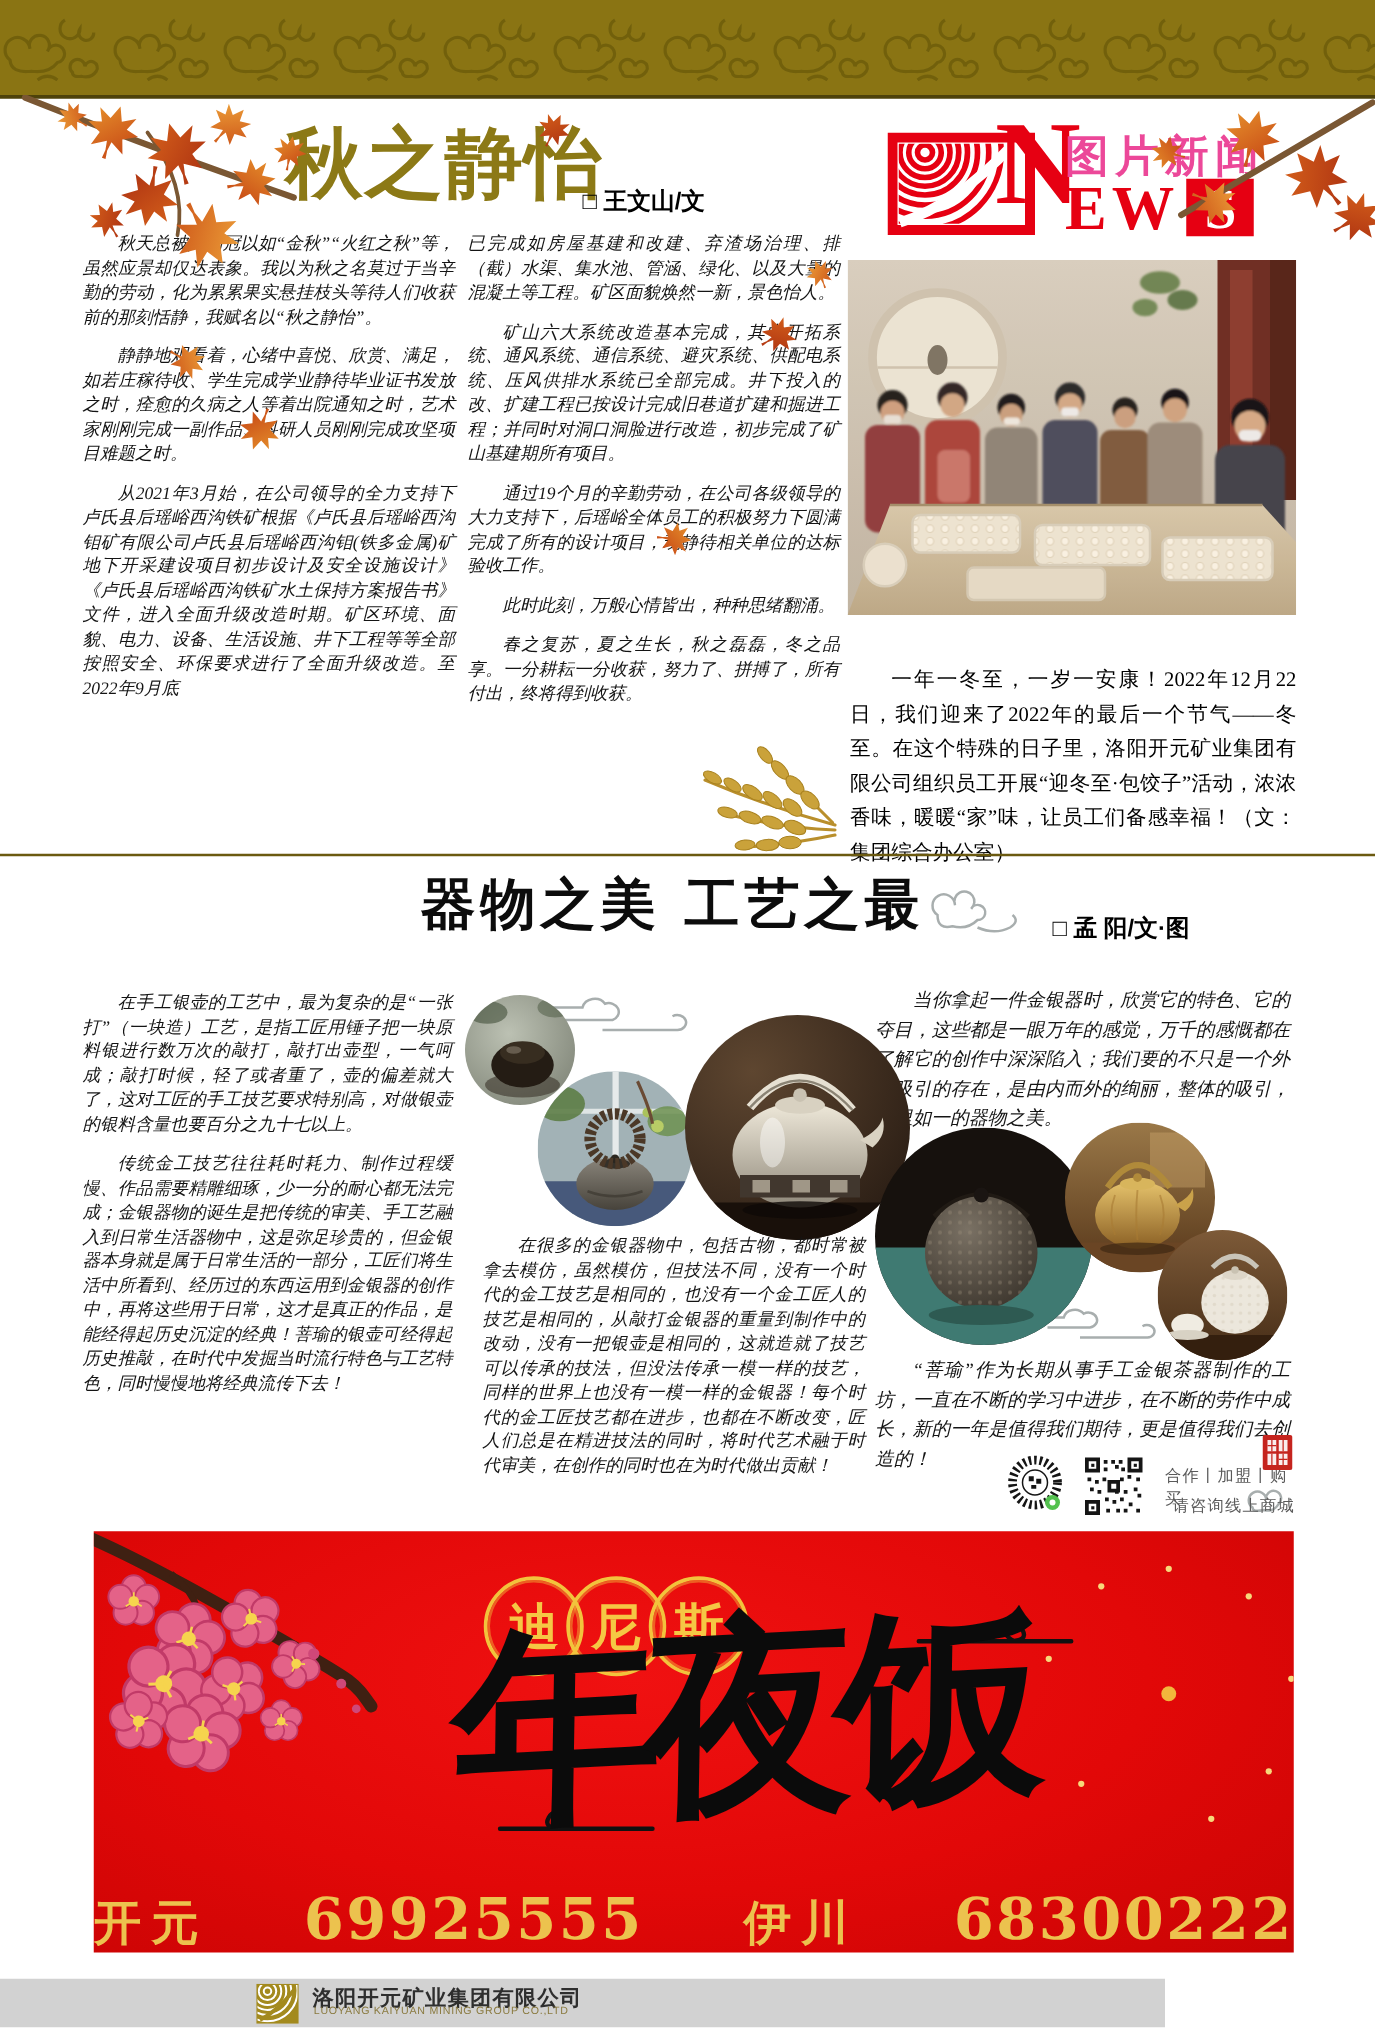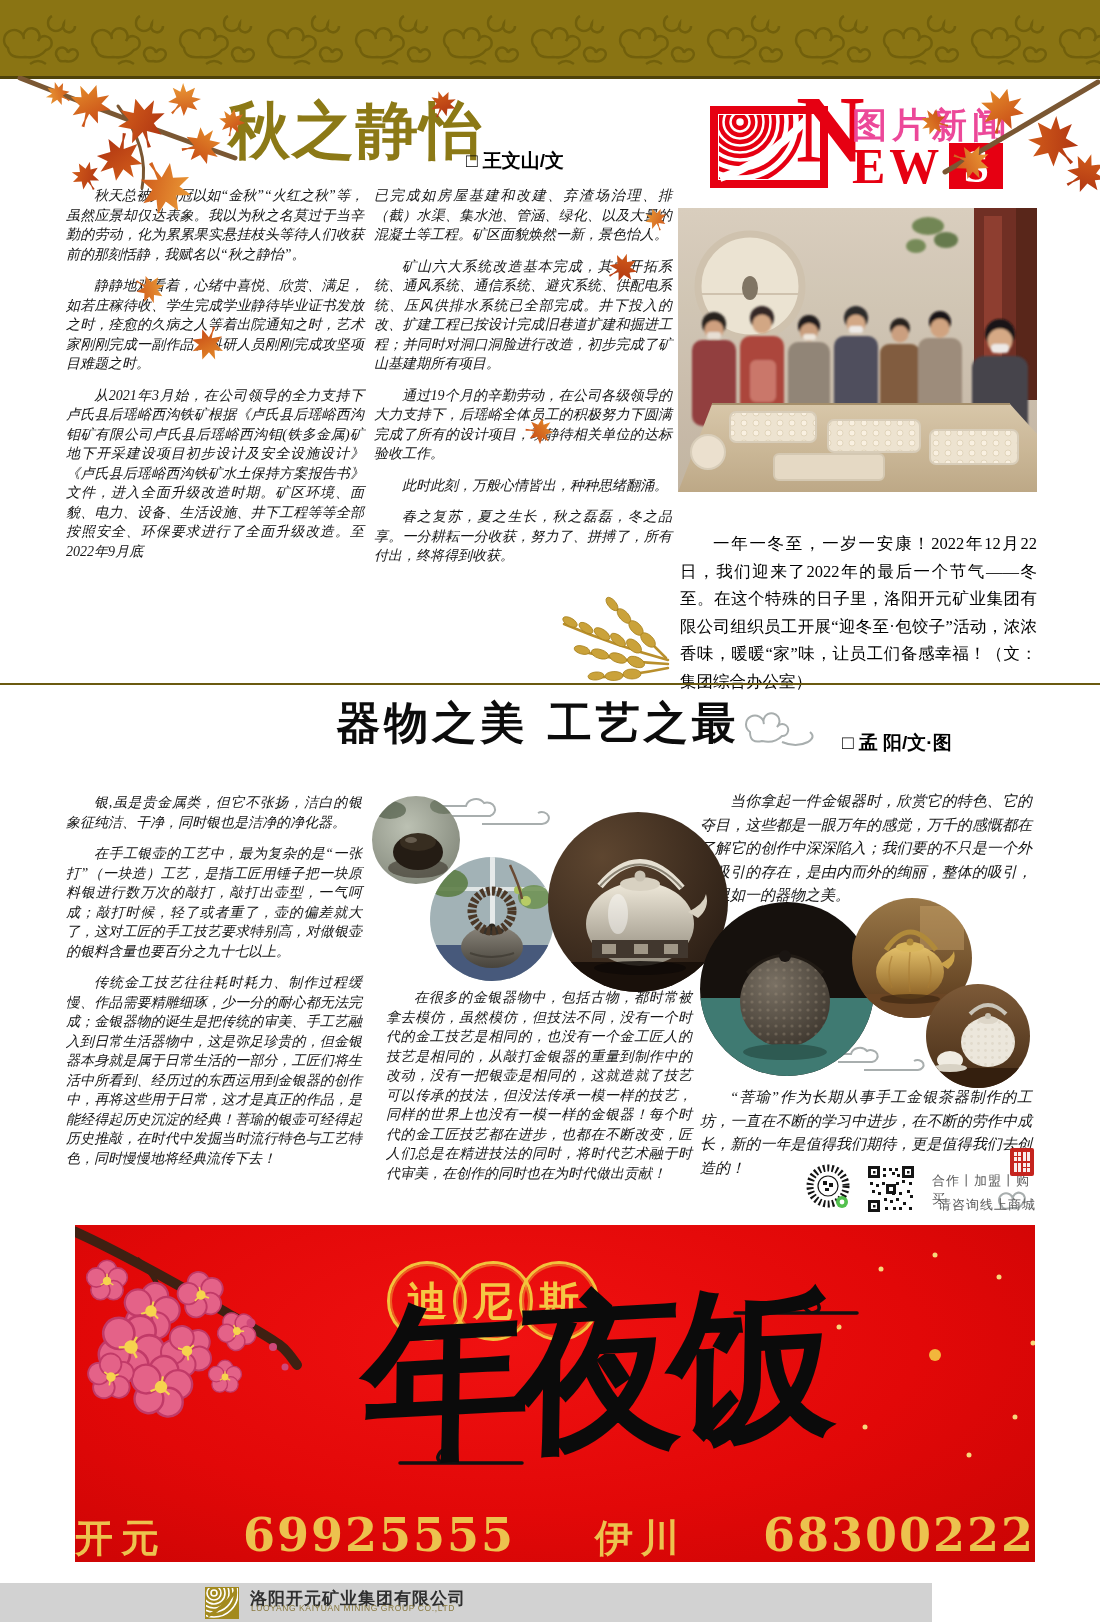--- a/index.html
+++ b/index.html
@@ -291,21 +291,20 @@
       <path d="M0,14 h34 a7,6 0 1 0 -5,-11 a9,8 0 0 0 -16,3 h-20"></path>
       <path d="M26,22 h54 a6,5 0 1 0 -4,-9"></path>
     </g>
     <g transform="translate(998,508)">
       <path d="M4,18 a7,7 0 1 1 11,-6 a6,6 0 1 1 10,3 q-4,7 -12,5 q-9,2 -9,-2 z"></path>
     </g>
   </g>
 </svg>
 
 <div class="script-col" style="left:66px;top:793px;width:296px;">
-  <p>银,虽是贵金属类，但它不张扬，洁白的银象征纯洁、干净，同时银也是洁净的净化器。</p>
   <p>在手工银壶的工艺中，最为复杂的是“一张打”（一块造）工艺，是指工匠用锤子把一块原料银进行数万次的敲打，敲打出壶型，一气呵成；敲打时候，轻了或者重了，壶的偏差就大了，这对工匠的手工技艺要求特别高，对做银壶的银料含量也要百分之九十七以上。</p>
   <p>传统金工技艺往往耗时耗力、制作过程缓慢、作品需要精雕细琢，少一分的耐心都无法完成；金银器物的诞生是把传统的审美、手工艺融入到日常生活器物中，这是弥足珍贵的，但金银器本身就是属于日常生活的一部分，工匠们将生活中所看到、经历过的东西运用到金银器的创作中，再将这些用于日常，这才是真正的作品，是能经得起历史沉淀的经典！菩瑜的银壶可经得起历史推敲，在时代中发掘当时流行特色与工艺特色，同时慢慢地将经典流传下去！</p>
 </div>
 
 <div class="rcol" style="left:700px;top:790px;width:332px;">
   <span class="ind">当你拿起一件金银器时，欣赏它的特色、它的夺目，这些都是一眼万年的感觉，万千的感慨都在了解它的创作中深深陷入；我们要的不只是一个外在吸引的存在，是由内而外的绚丽，整体的吸引，表里如一的器物之美。</span>
 </div>
 
 <div class="circ" style="left:372px;top:796px;width:88px;height:88px;">
   <svg viewBox="0 0 88 88">

